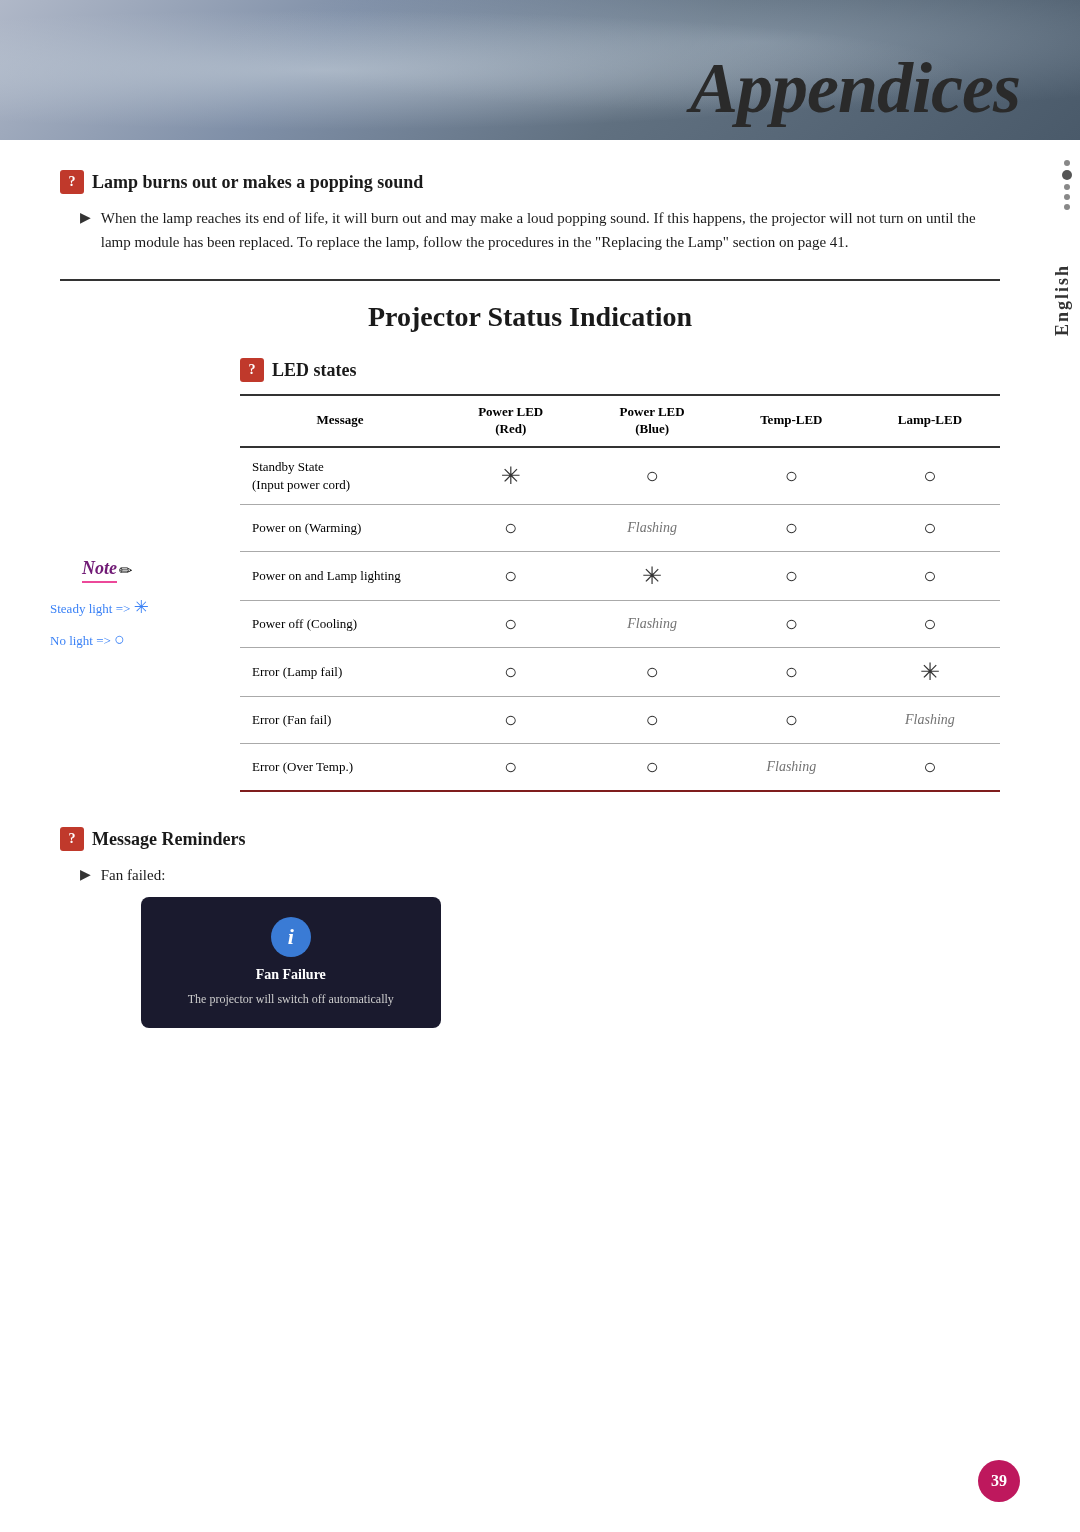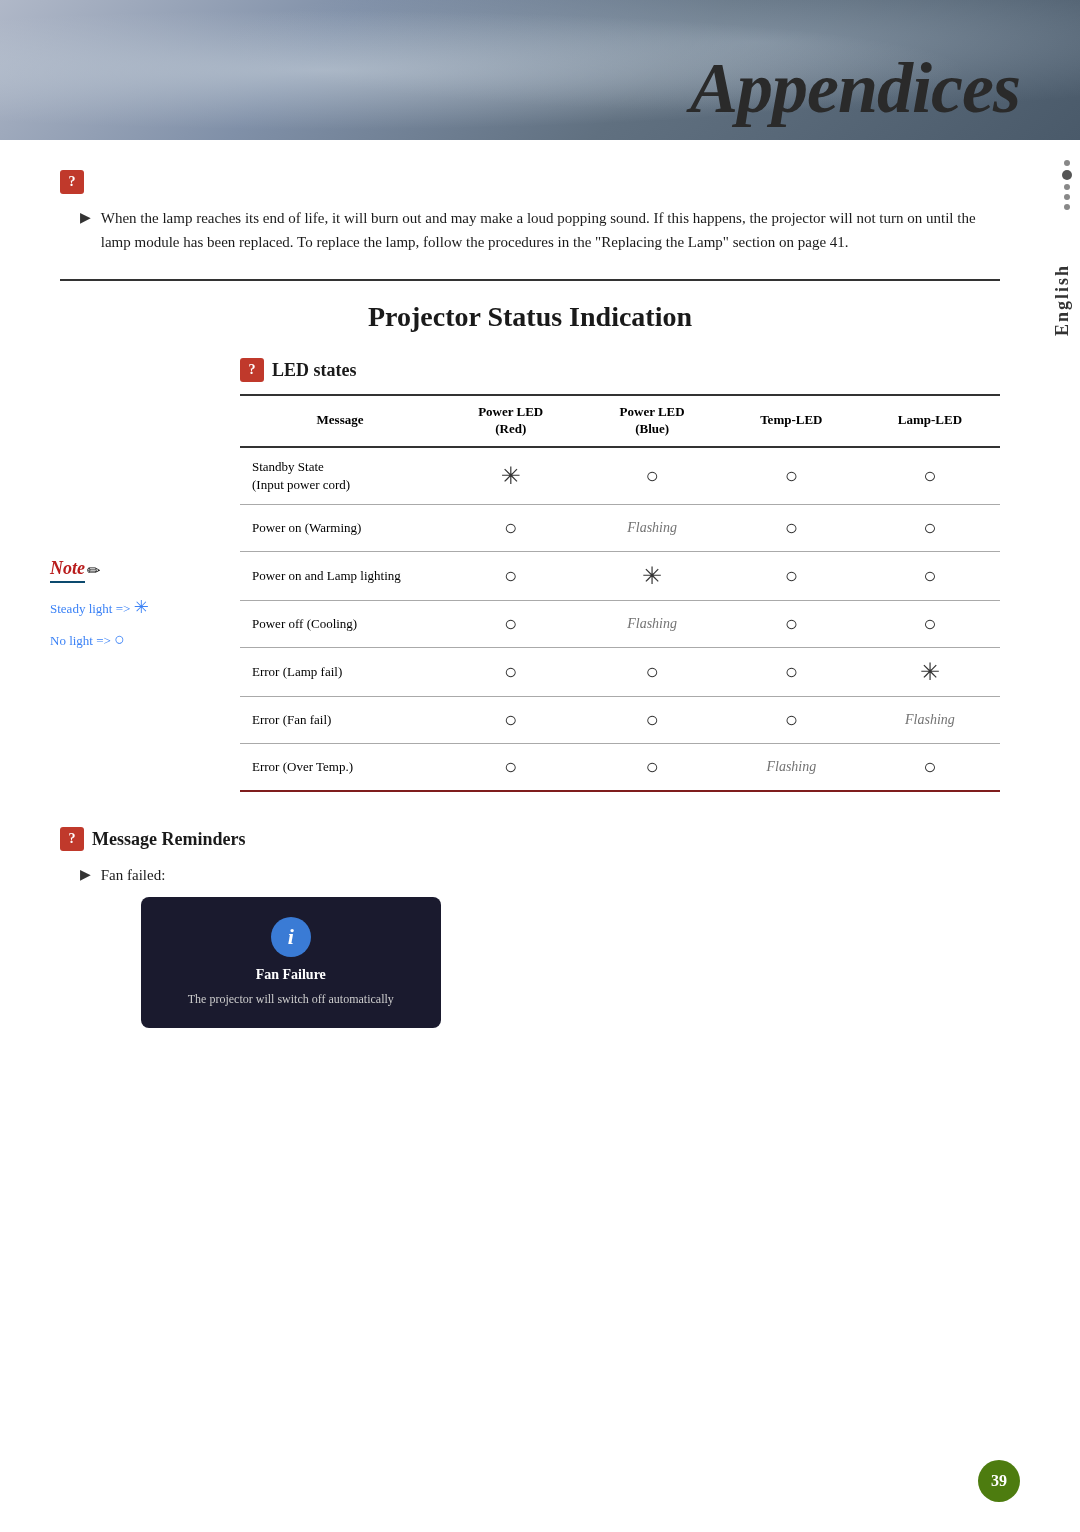--- a/index.html
+++ b/index.html
@@ -227,23 +227,24 @@
     .note-label {
       display: flex;
       align-items: center;
       margin-bottom: 8px;
     }
 
     .note-text-label {
       font-size: 18px;
       font-weight: bold;
       font-style: italic;
-      color: #b91c1c;
-      border-bottom: 2px solid #0c4a6e;
+      color: #701a75;
+      border-bottom: 2px solid #ec4899;
       padding-bottom: 2px;
+      margin-left: 32px;
     }
 
     .note-pencil {
       font-size: 16px;
       margin-left: 2px;
     }
 
     .note-content {
       font-size: 13px;
       line-height: 1.8;
@@ -299,21 +300,21 @@
       line-height: 1.4;
     }
 
     
     .page-number {
       position: absolute;
       bottom: 30px;
       right: 60px;
       width: 42px;
       height: 42px;
-      background: #4d7c0f;
+      background: #be185d;
       border-radius: 50%;
       display: flex;
       align-items: center;
       justify-content: center;
       color: white;
       font-size: 16px;
       font-weight: bold;
     }
 
     
@@ -346,20 +347,21 @@
 </div>
 
 <div class="side-label">
   <span class="side-label-text">English</span>
 </div>
 
 <div class="main-content">
 
   <div class="section-heading">
     <span class="qmark-box">?</span>
+    <span>Lamp burns out or makes a popping sound</span>
   </div>
 
   <div class="bullet-item">
     <span class="bullet-arrow">▶</span>
     <span class="bullet-text">When the lamp reaches its end of life, it will burn out and may make a loud popping sound.  If this happens, the projector will not turn on until the lamp module has been replaced. To replace the lamp, follow the procedures in the "Replacing the Lamp" section on page 41.</span>
   </div>
 
   <hr class="section-divider">
 
   <div class="page-section-title">Projector Status Indication</div>

